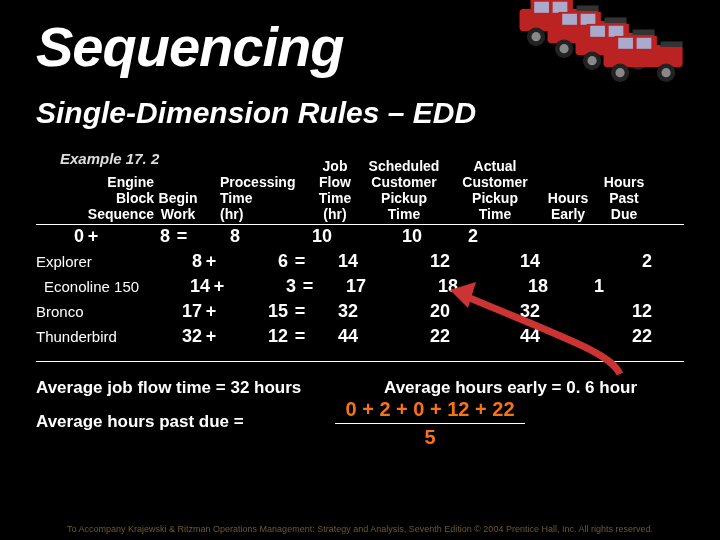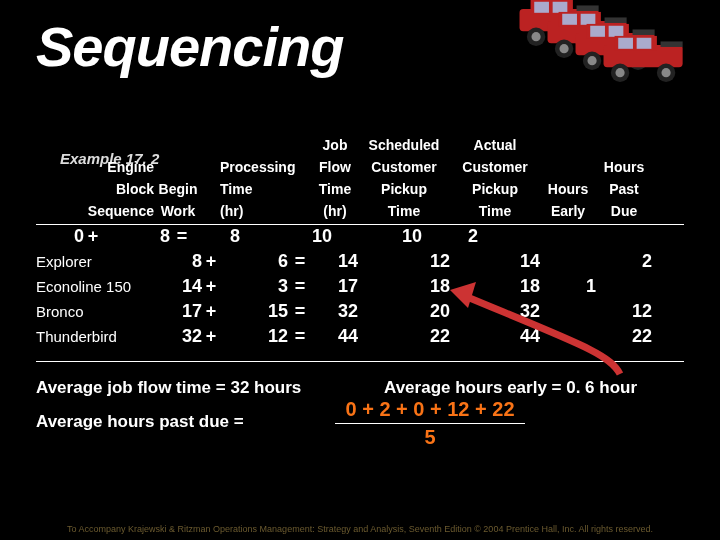--- a/index.html
+++ b/index.html
@@ -13,21 +13,21 @@
 .c-name{width:118px;text-align:left}
 .c-bw{width:48px;text-align:right}
 .c-op{width:18px;text-align:center}
 .c-pt{width:68px;text-align:right}
 .c-eq{width:24px;text-align:center}
 .c-ft{width:46px;text-align:right}
 .c-sc{width:92px;text-align:right}
 .c-ac{width:90px;text-align:right}
 .c-he{width:56px;text-align:right}
 .c-pd{width:56px;text-align:right}
-.hdr{text-align:center;font-size:14px;line-height:22px}
+.hdr{text-align:center;font-size:14px;line-height:16px}
 .bold{font-weight:bold}
 .line{position:absolute;left:36px;top:224px;width:648px;height:1px;background:#fff}
 .line2{position:absolute;left:36px;top:361px;width:648px;height:1px;background:#fff}
 .arrow{position:absolute;pointer-events:none}
 .avg1{position:absolute;left:36px;top:378px;font-size:17px;font-weight:bold;color:#fff}
 .avg2{position:absolute;left:384px;top:378px;font-size:17px;font-weight:bold;color:#fff}
 .avg3{position:absolute;left:36px;top:412px;font-size:17px;font-weight:bold;color:#fff}
 .frac{position:absolute;left:320px;top:398px;color:#f97316;font-size:20px;font-weight:bold;text-align:center;width:220px}
 .fline{border-top:1px solid #fff;width:190px;margin:2px auto}
 .foot{position:absolute;left:0;bottom:6px;width:720px;text-align:center;font-size:9px;color:#6b5a2f}
@@ -84,20 +84,21 @@
           <rect x="42" y="8" width="16" height="12" fill="#aac"></rect>
           <circle cx="24" cy="46" r="10" fill="#222"></circle>
           <circle cx="24" cy="46" r="5" fill="#888"></circle>
           <circle cx="74" cy="46" r="10" fill="#222"></circle>
           <circle cx="74" cy="46" r="5" fill="#888"></circle>
           <rect x="68" y="12" width="24" height="6" fill="#333"></rect>
         </svg></div>
 </div>
 
 <div class="title">Sequencing</div>
+<div class="subtitle">Single-Dimension Rules – EDD</div>
 <div class="ex">Example 17. 2</div>
 
 <div class="tbl">
   <div class="row hdrrow">
     <div class="c-name hdr" style="text-align:right;white-space:pre">Engine
 Block
 Sequence</div>
     <div class="c-bw hdr" style="white-space:pre">Begin
 Work</div>
     <div class="c-op"></div>
@@ -140,21 +141,21 @@
           <div class="c-bw">8</div>
           <div class="c-op">+</div>
           <div class="c-pt">6</div>
           <div class="c-eq">=</div>
           <div class="c-ft">14</div>
           <div class="c-sc">12</div>
           <div class="c-ac">14</div>
           <div class="c-he"></div>
           <div class="c-pd">2</div>
         </div>
-        <div class="row bold" style="font-size: 18px;">
+        <div class="row bold" style="font-size: 18px; margin-left: 8px;">
           <div class="c-name" style="font-size:15px;font-weight:normal">Econoline 150</div>
           <div class="c-bw">14</div>
           <div class="c-op">+</div>
           <div class="c-pt">3</div>
           <div class="c-eq">=</div>
           <div class="c-ft">17</div>
           <div class="c-sc">18</div>
           <div class="c-ac">18</div>
           <div class="c-he">1</div>
           <div class="c-pd"></div>

